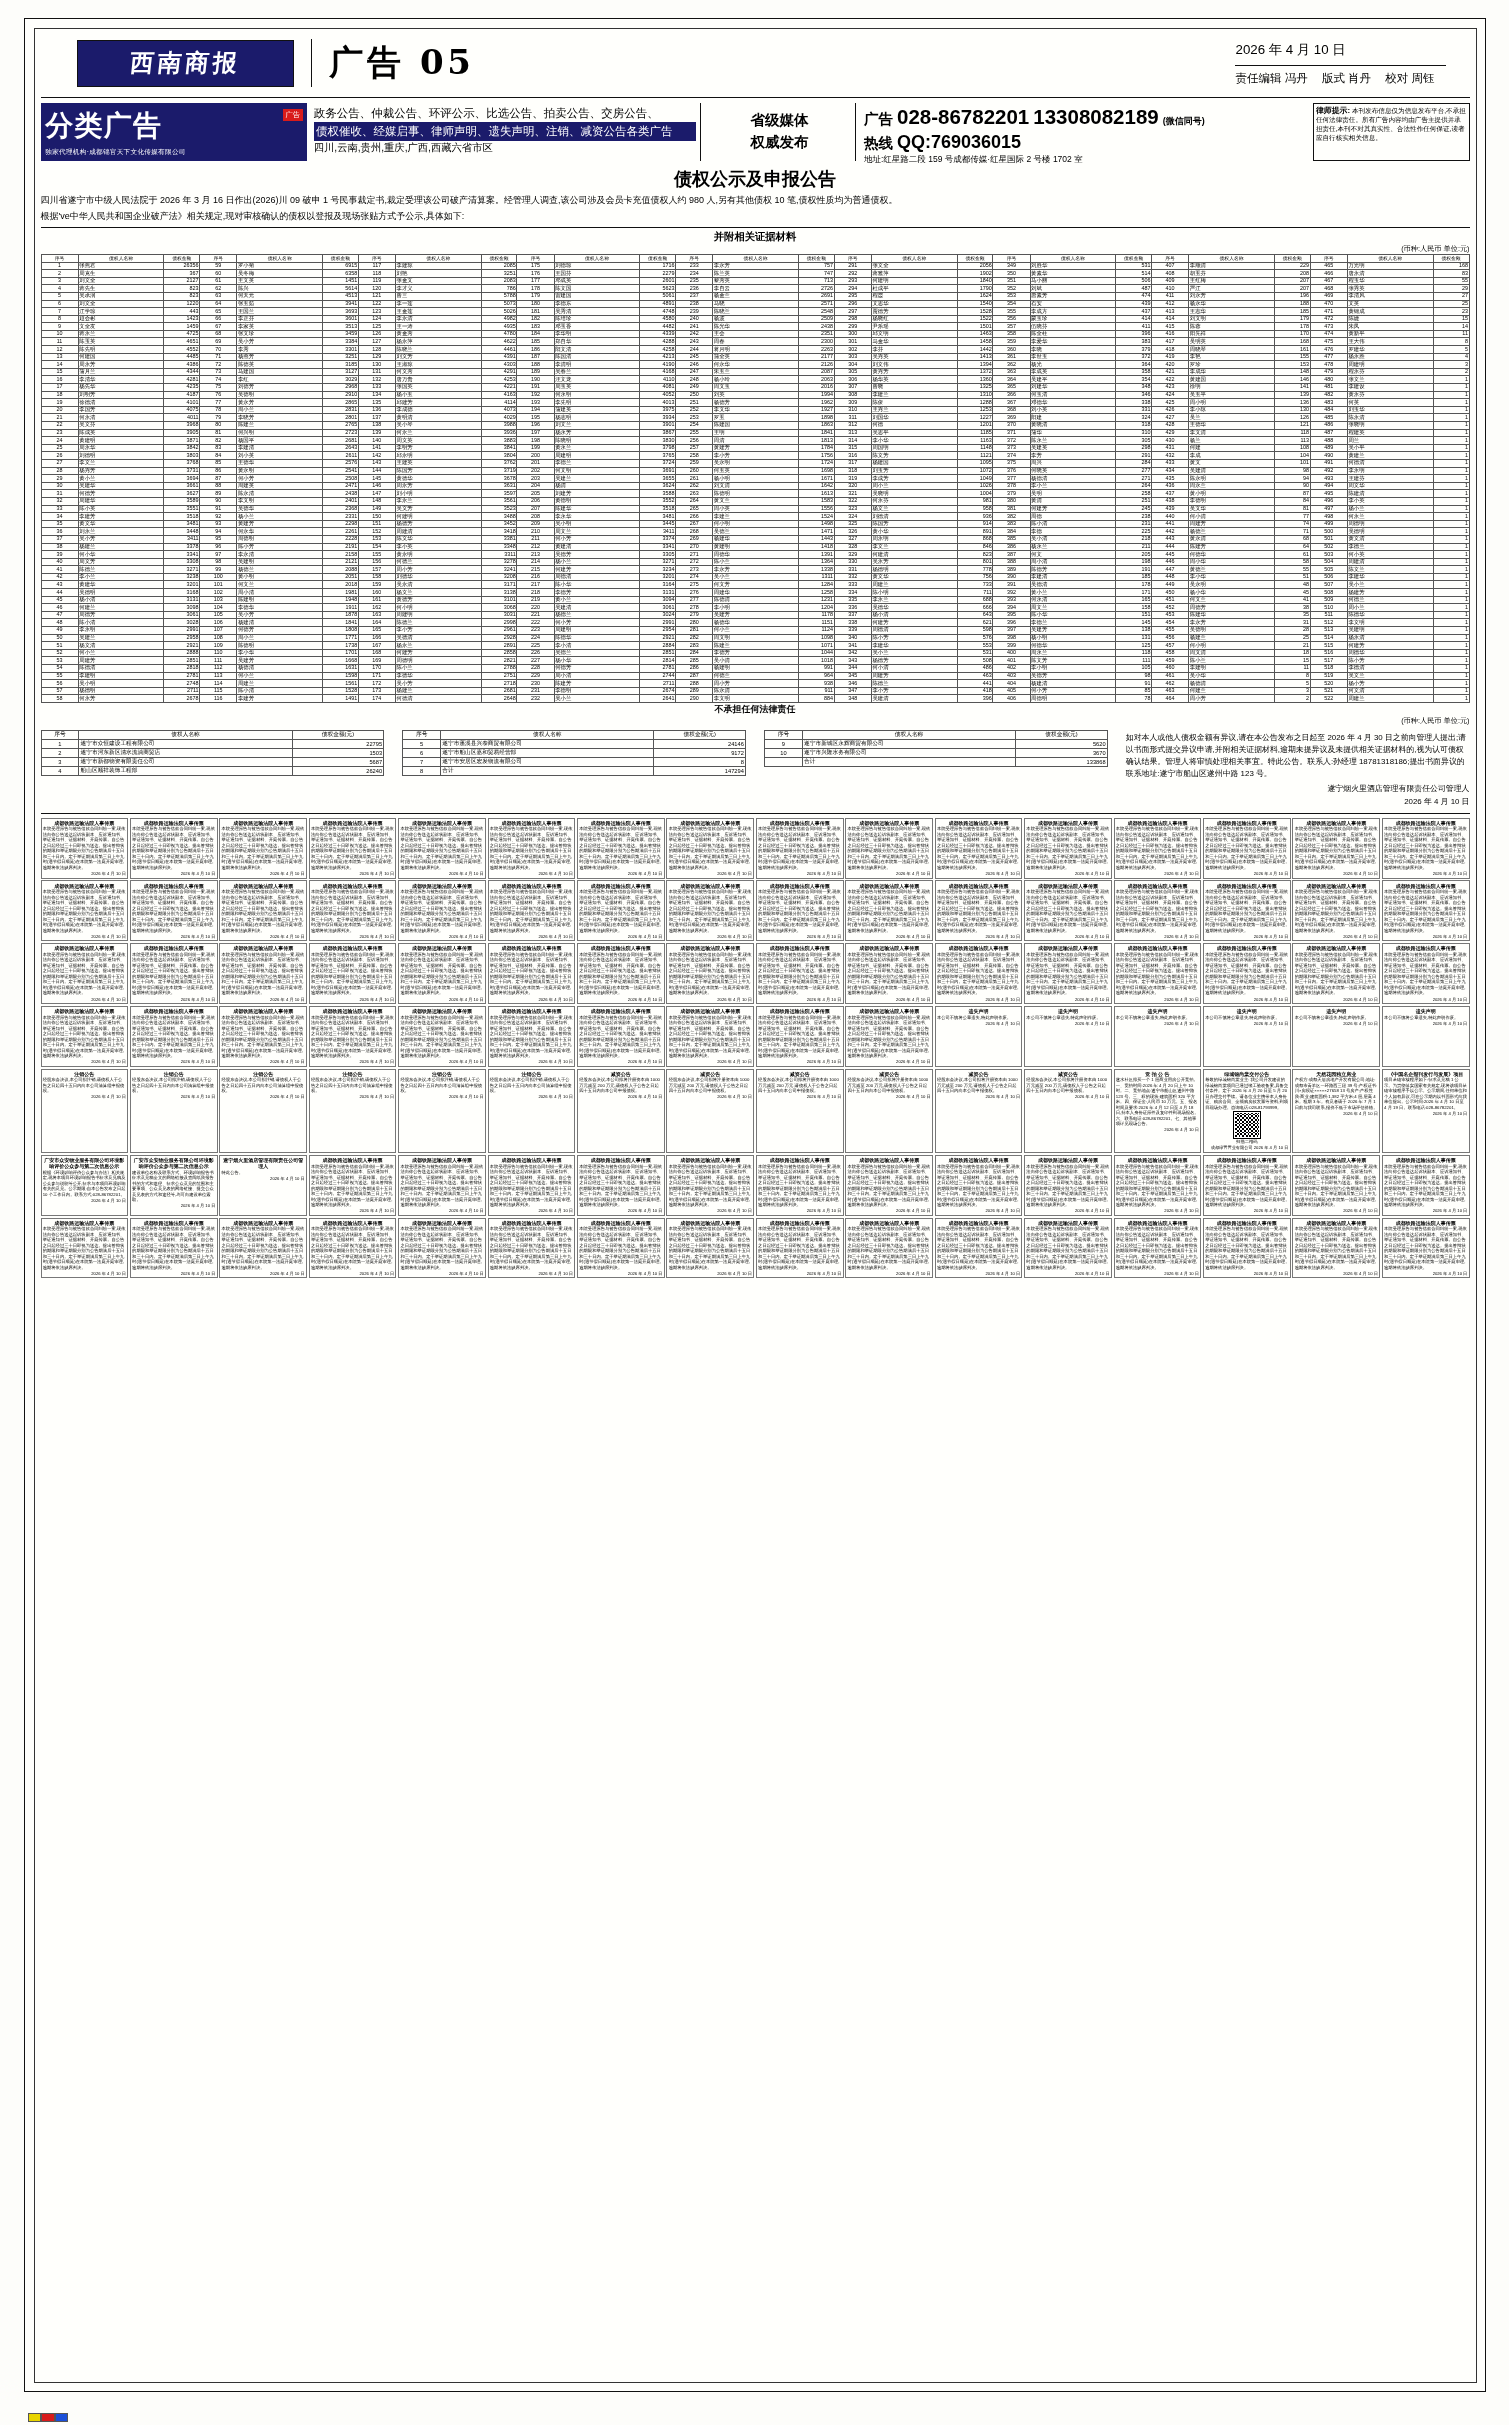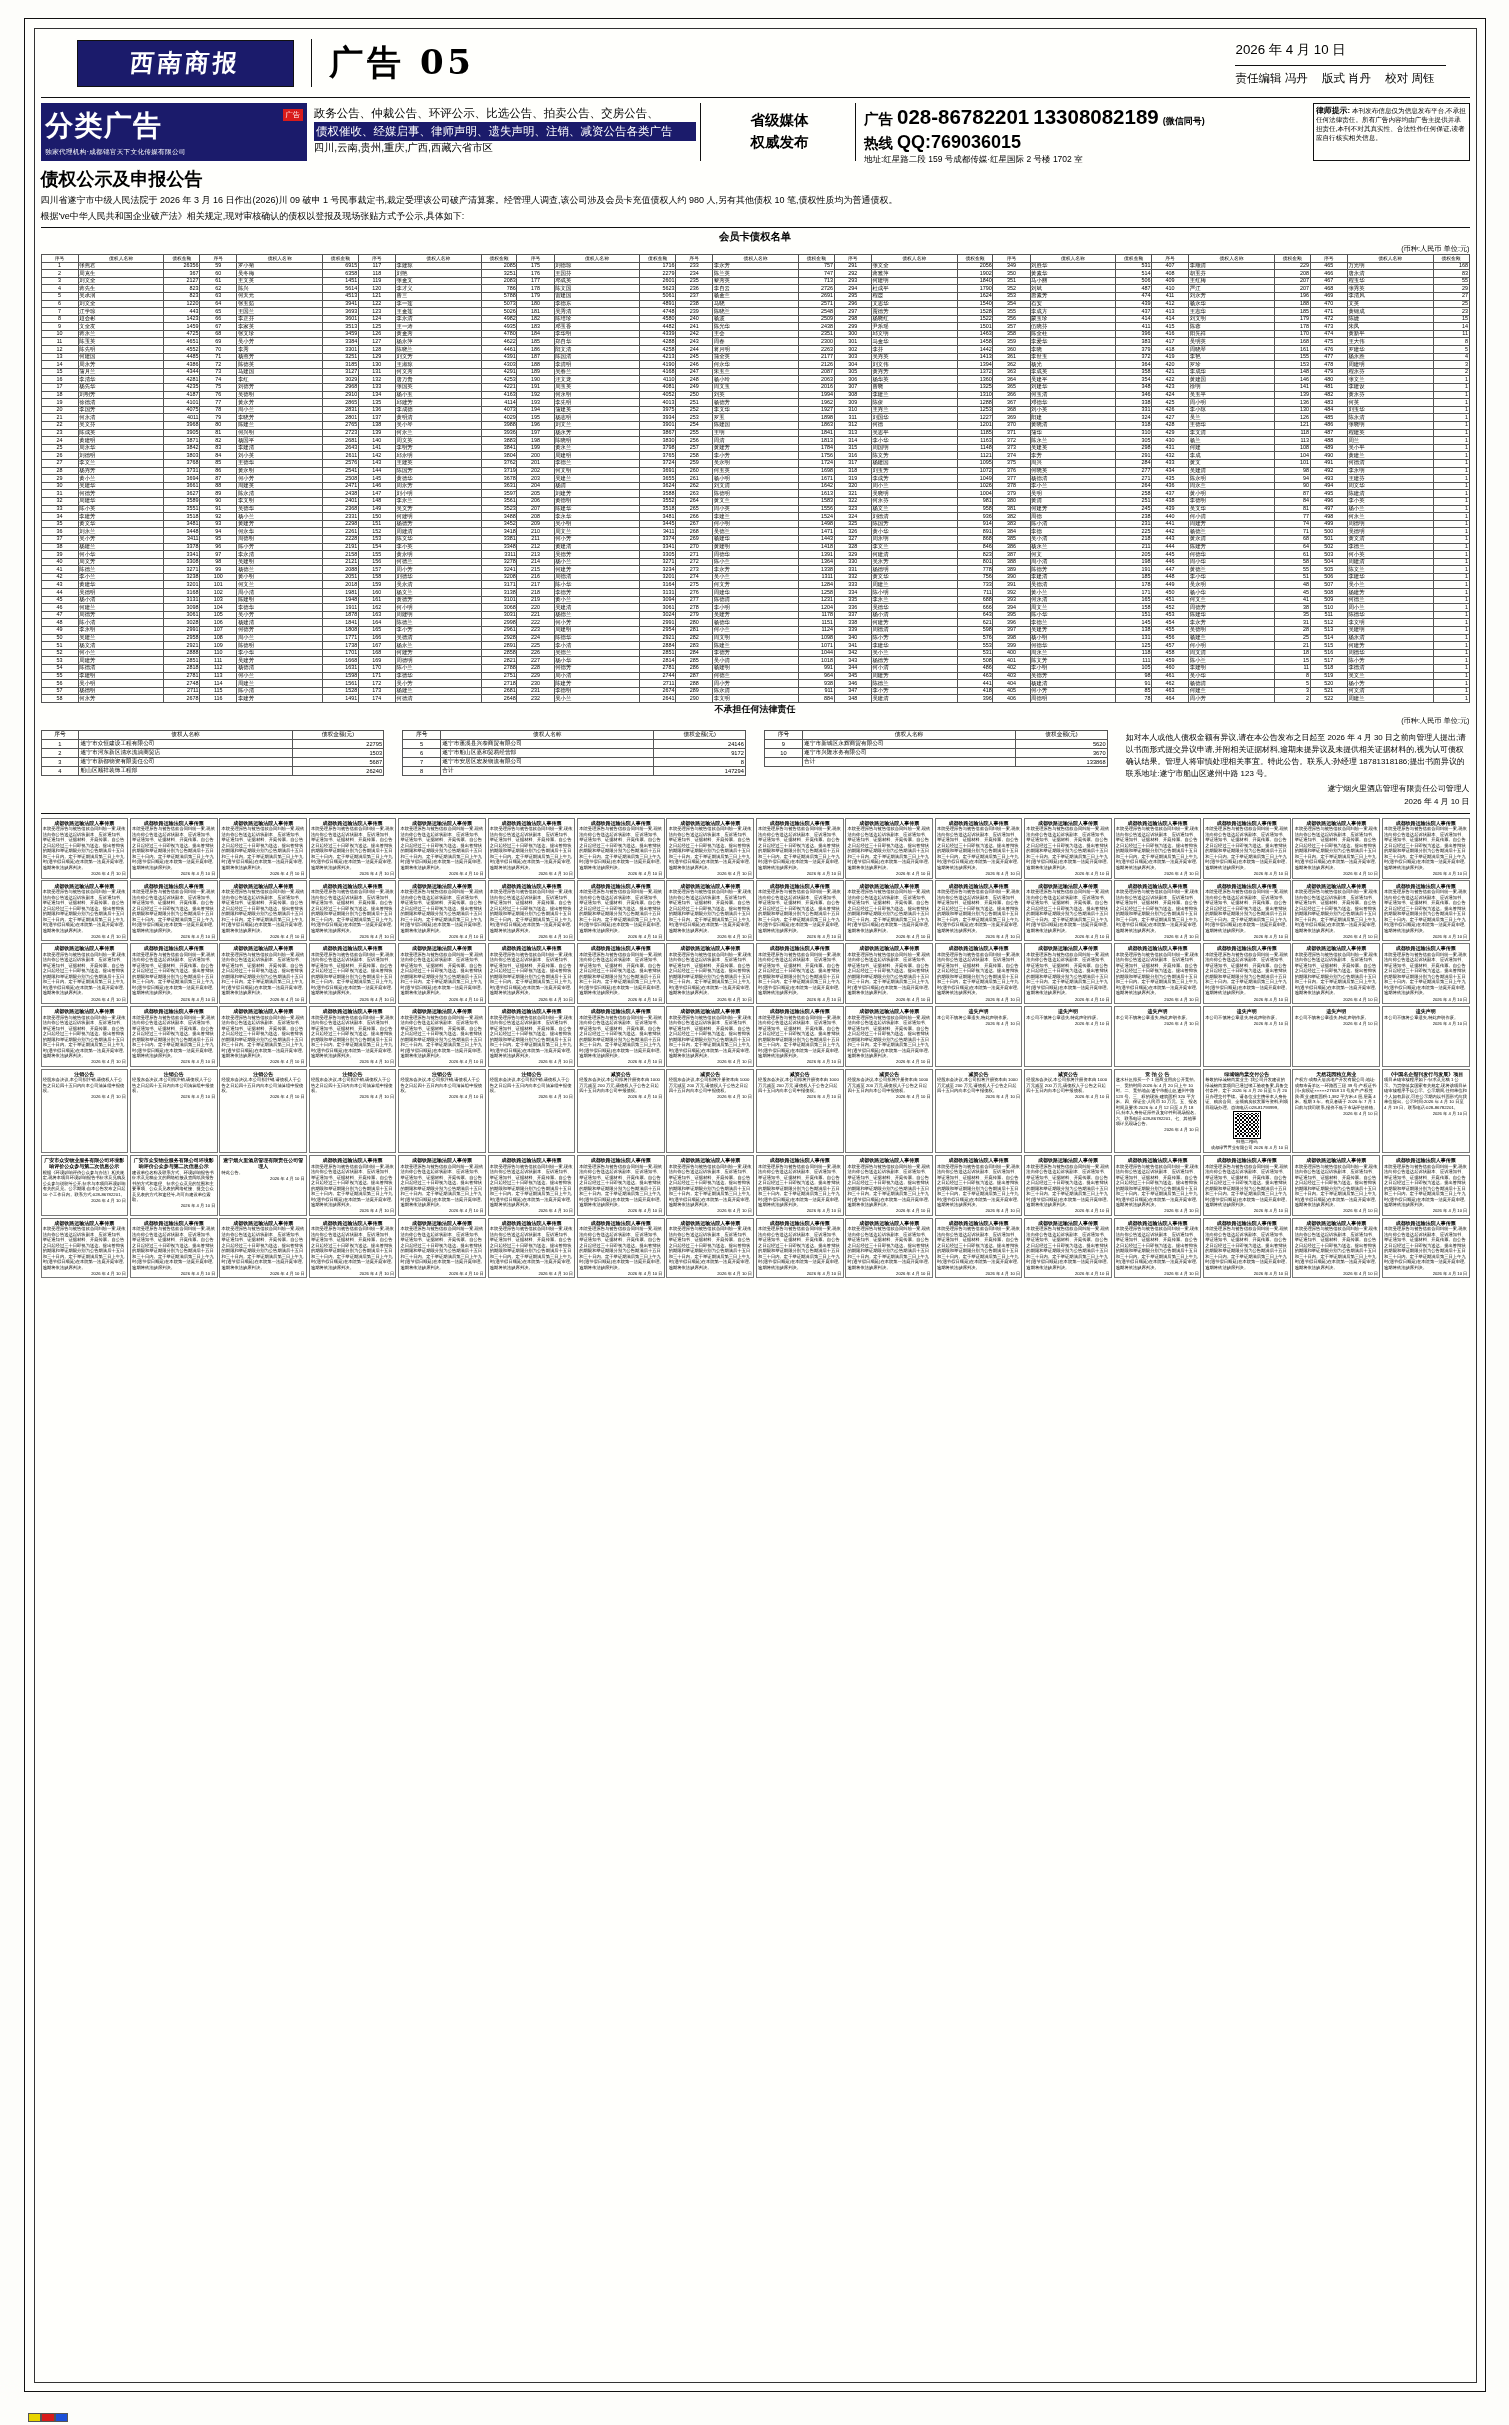--- a/index.html
+++ b/index.html
@@ -89,21 +89,21 @@
   .bc-line2 .qq { font-size:18px; }
   .bc-line3 { font-size:8.5px; }
   .banner-note {
     width:157px; border:0.6px solid #111; font-size:6.6px; line-height:1.35;
     padding:1.8px 2.4px;
   }
   .banner-note b { font-size:7.9px; }
 
   
   .notice-title {
-    text-align:left; font-family:"DejaVu Serif", serif; font-weight:bold;
+    text-align:center; font-family:"DejaVu Serif", serif; font-weight:bold;
     font-size:18px; margin:6px 0 3.6px;
   }
   .notice-body { font-size:9px; line-height:1.55; }
   .notice-body p { margin:1.2px 0; }
 
   .tbl-caption {
     text-align:center; font-weight:bold; font-size:10.3px; margin-top:3.6px;
     border-top:0.6px solid #111; padding-top:1.8px;
   }
   .tbl-unit { text-align:right; font-size:7.2px; }
@@ -220,21 +220,21 @@
        <span>本刊发布信息仅为信息发布平台,不承担任何法律责任。所有广告内容均由广告主提供并承担责任,本刊不对其真实性、合法性作任何保证,读者应自行核实相关信息。</span>
      </div>
    </div>
 
    <div class="notice-title">债权公示及申报公告</div>
    <div class="notice-body">
      <p>四川省遂宁市中级人民法院于 2026 年 3 月 16 日作出(2026)川 09 破申 1 号民事裁定书,裁定受理该公司破产清算案。经管理人调查,该公司涉及会员卡充值债权人约 980 人,另有其他债权 10 笔,债权性质均为普通债权。</p>
      <p>根据've中华人民共和国企业破产法》相关规定,现对审核确认的债权以登报及现场张贴方式予公示,具体如下:</p>
    </div>
 
-   <div class="tbl-caption">会员卡债权名单</div>
+   <div class="tbl-caption">并附相关证据材料</div>
    <div class="tbl-unit">(币种:人民币    单位:元)</div>
 
    <table class="big">
      <colgroup>
        <col style="width:2.6%">
             <col style="width:6.0%">
             <col style="width:2.5%">
        <col style="width:2.6%">
             <col style="width:6.0%">
             <col style="width:2.5%">

